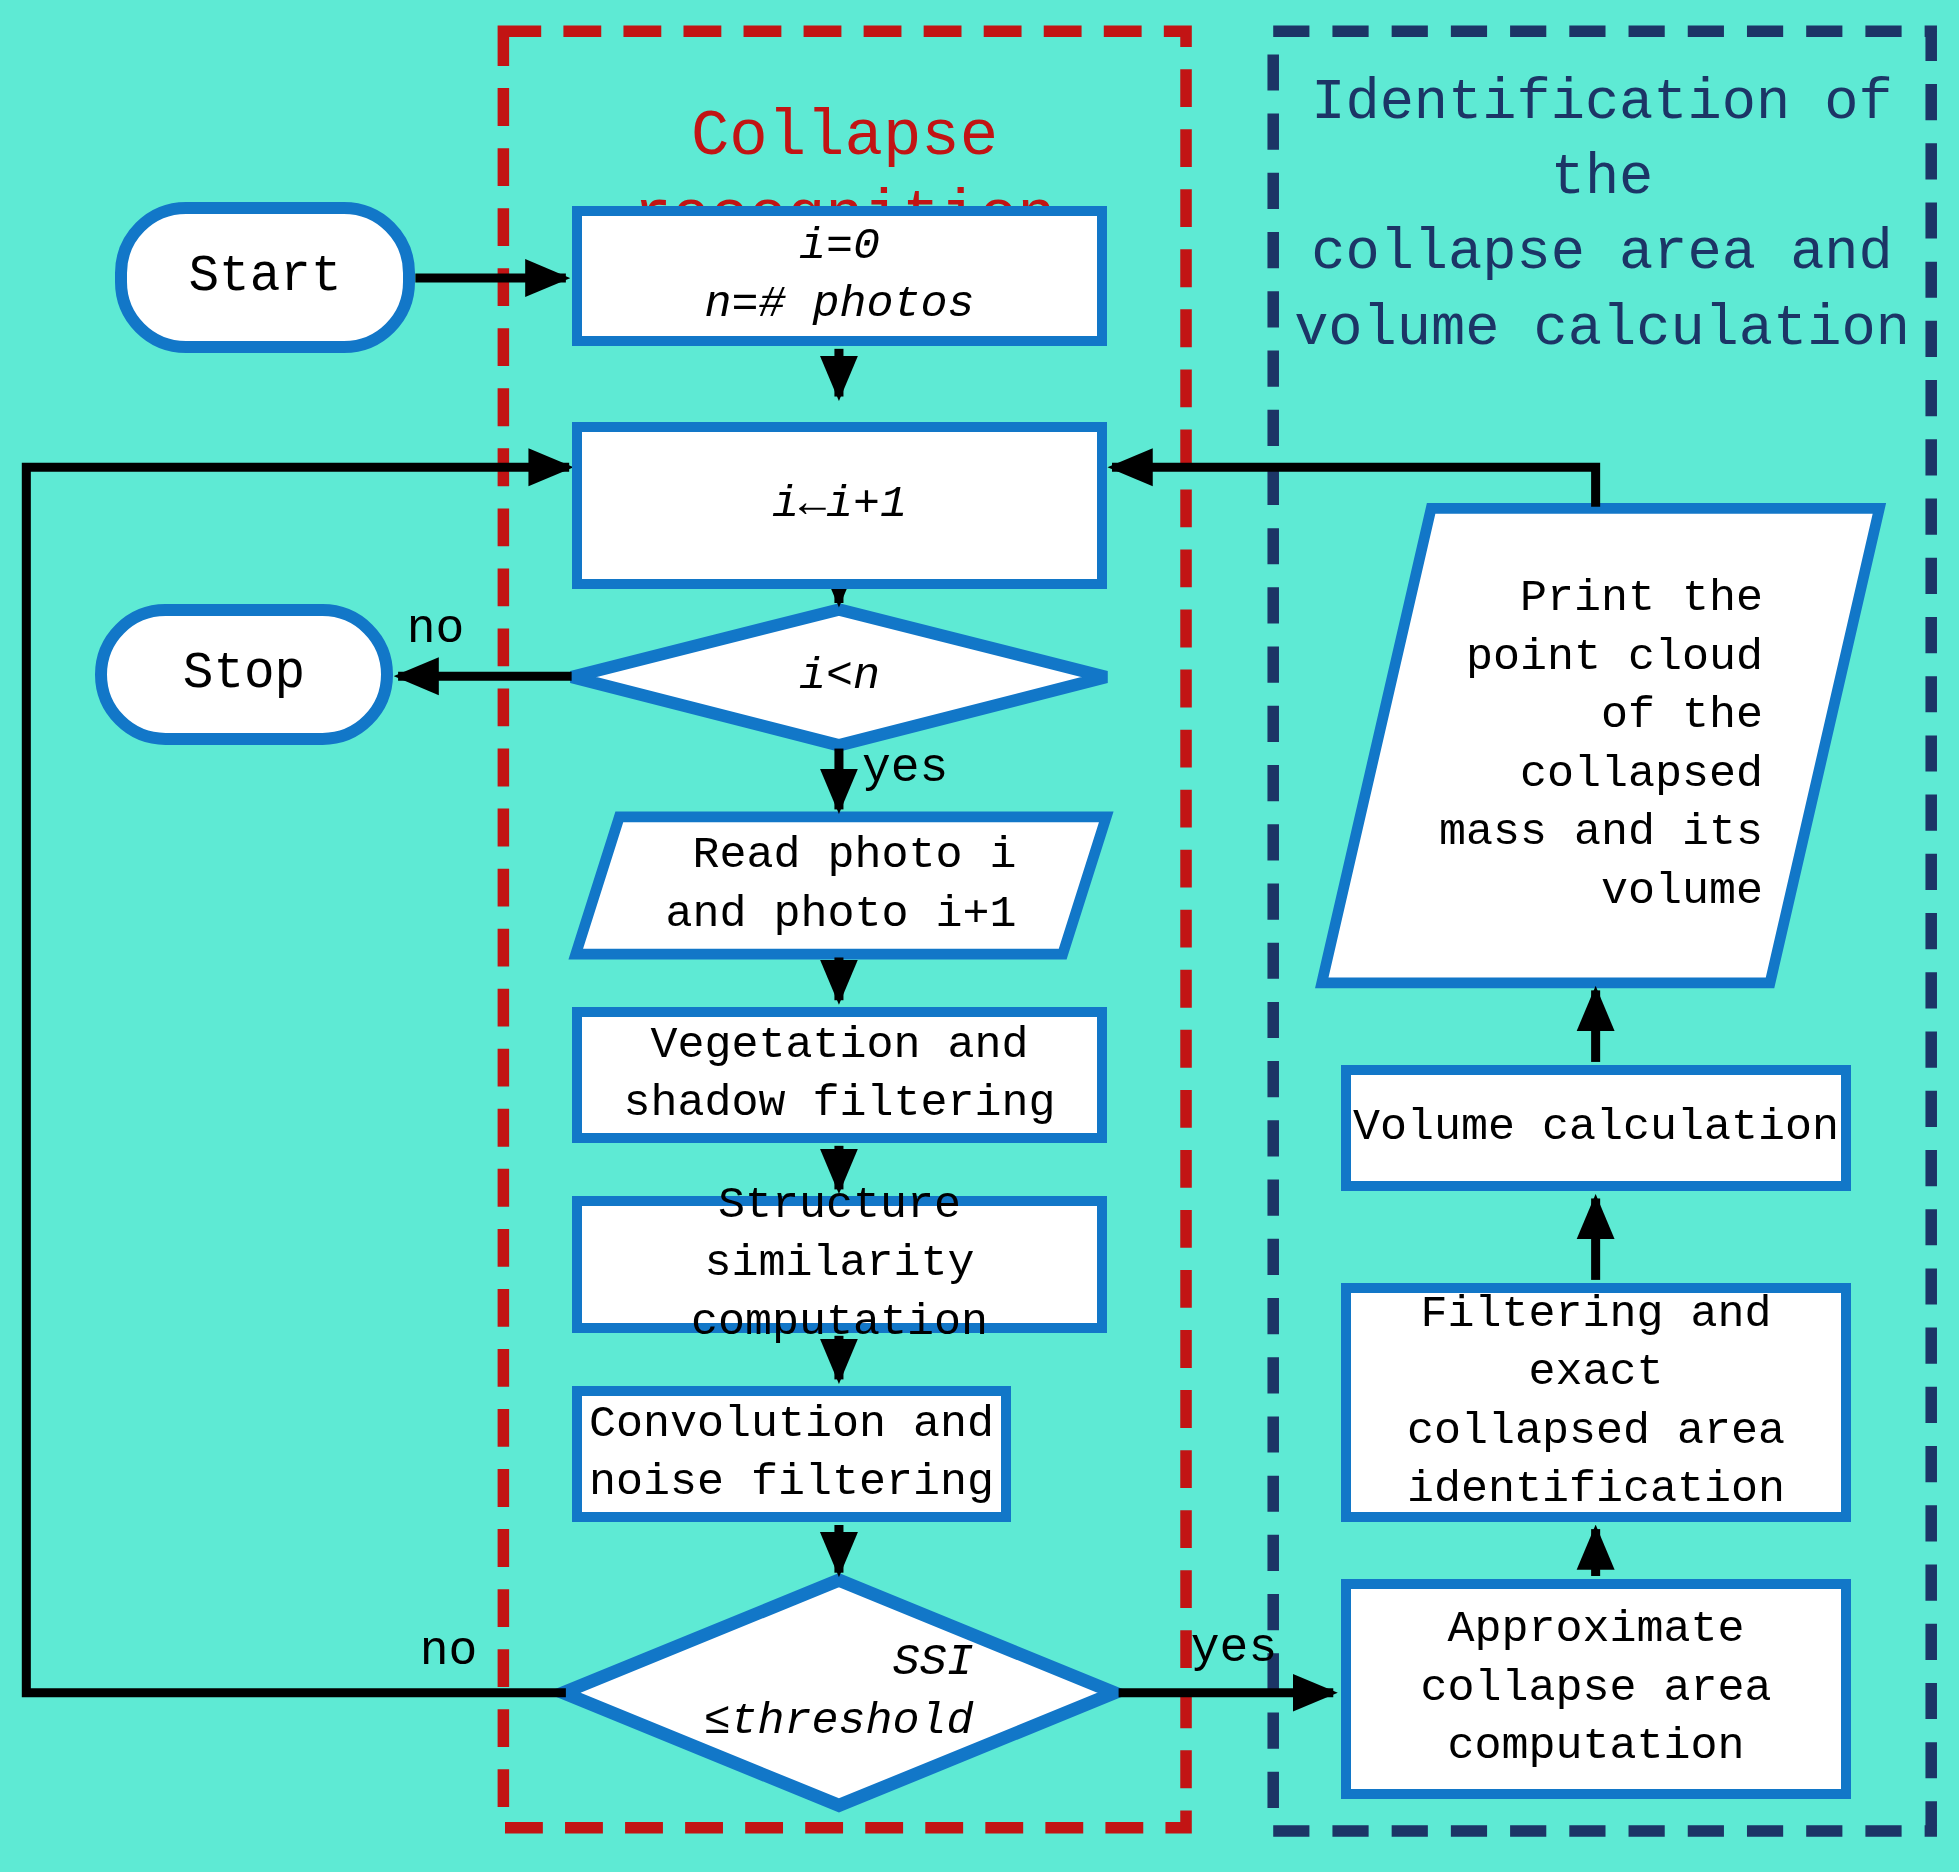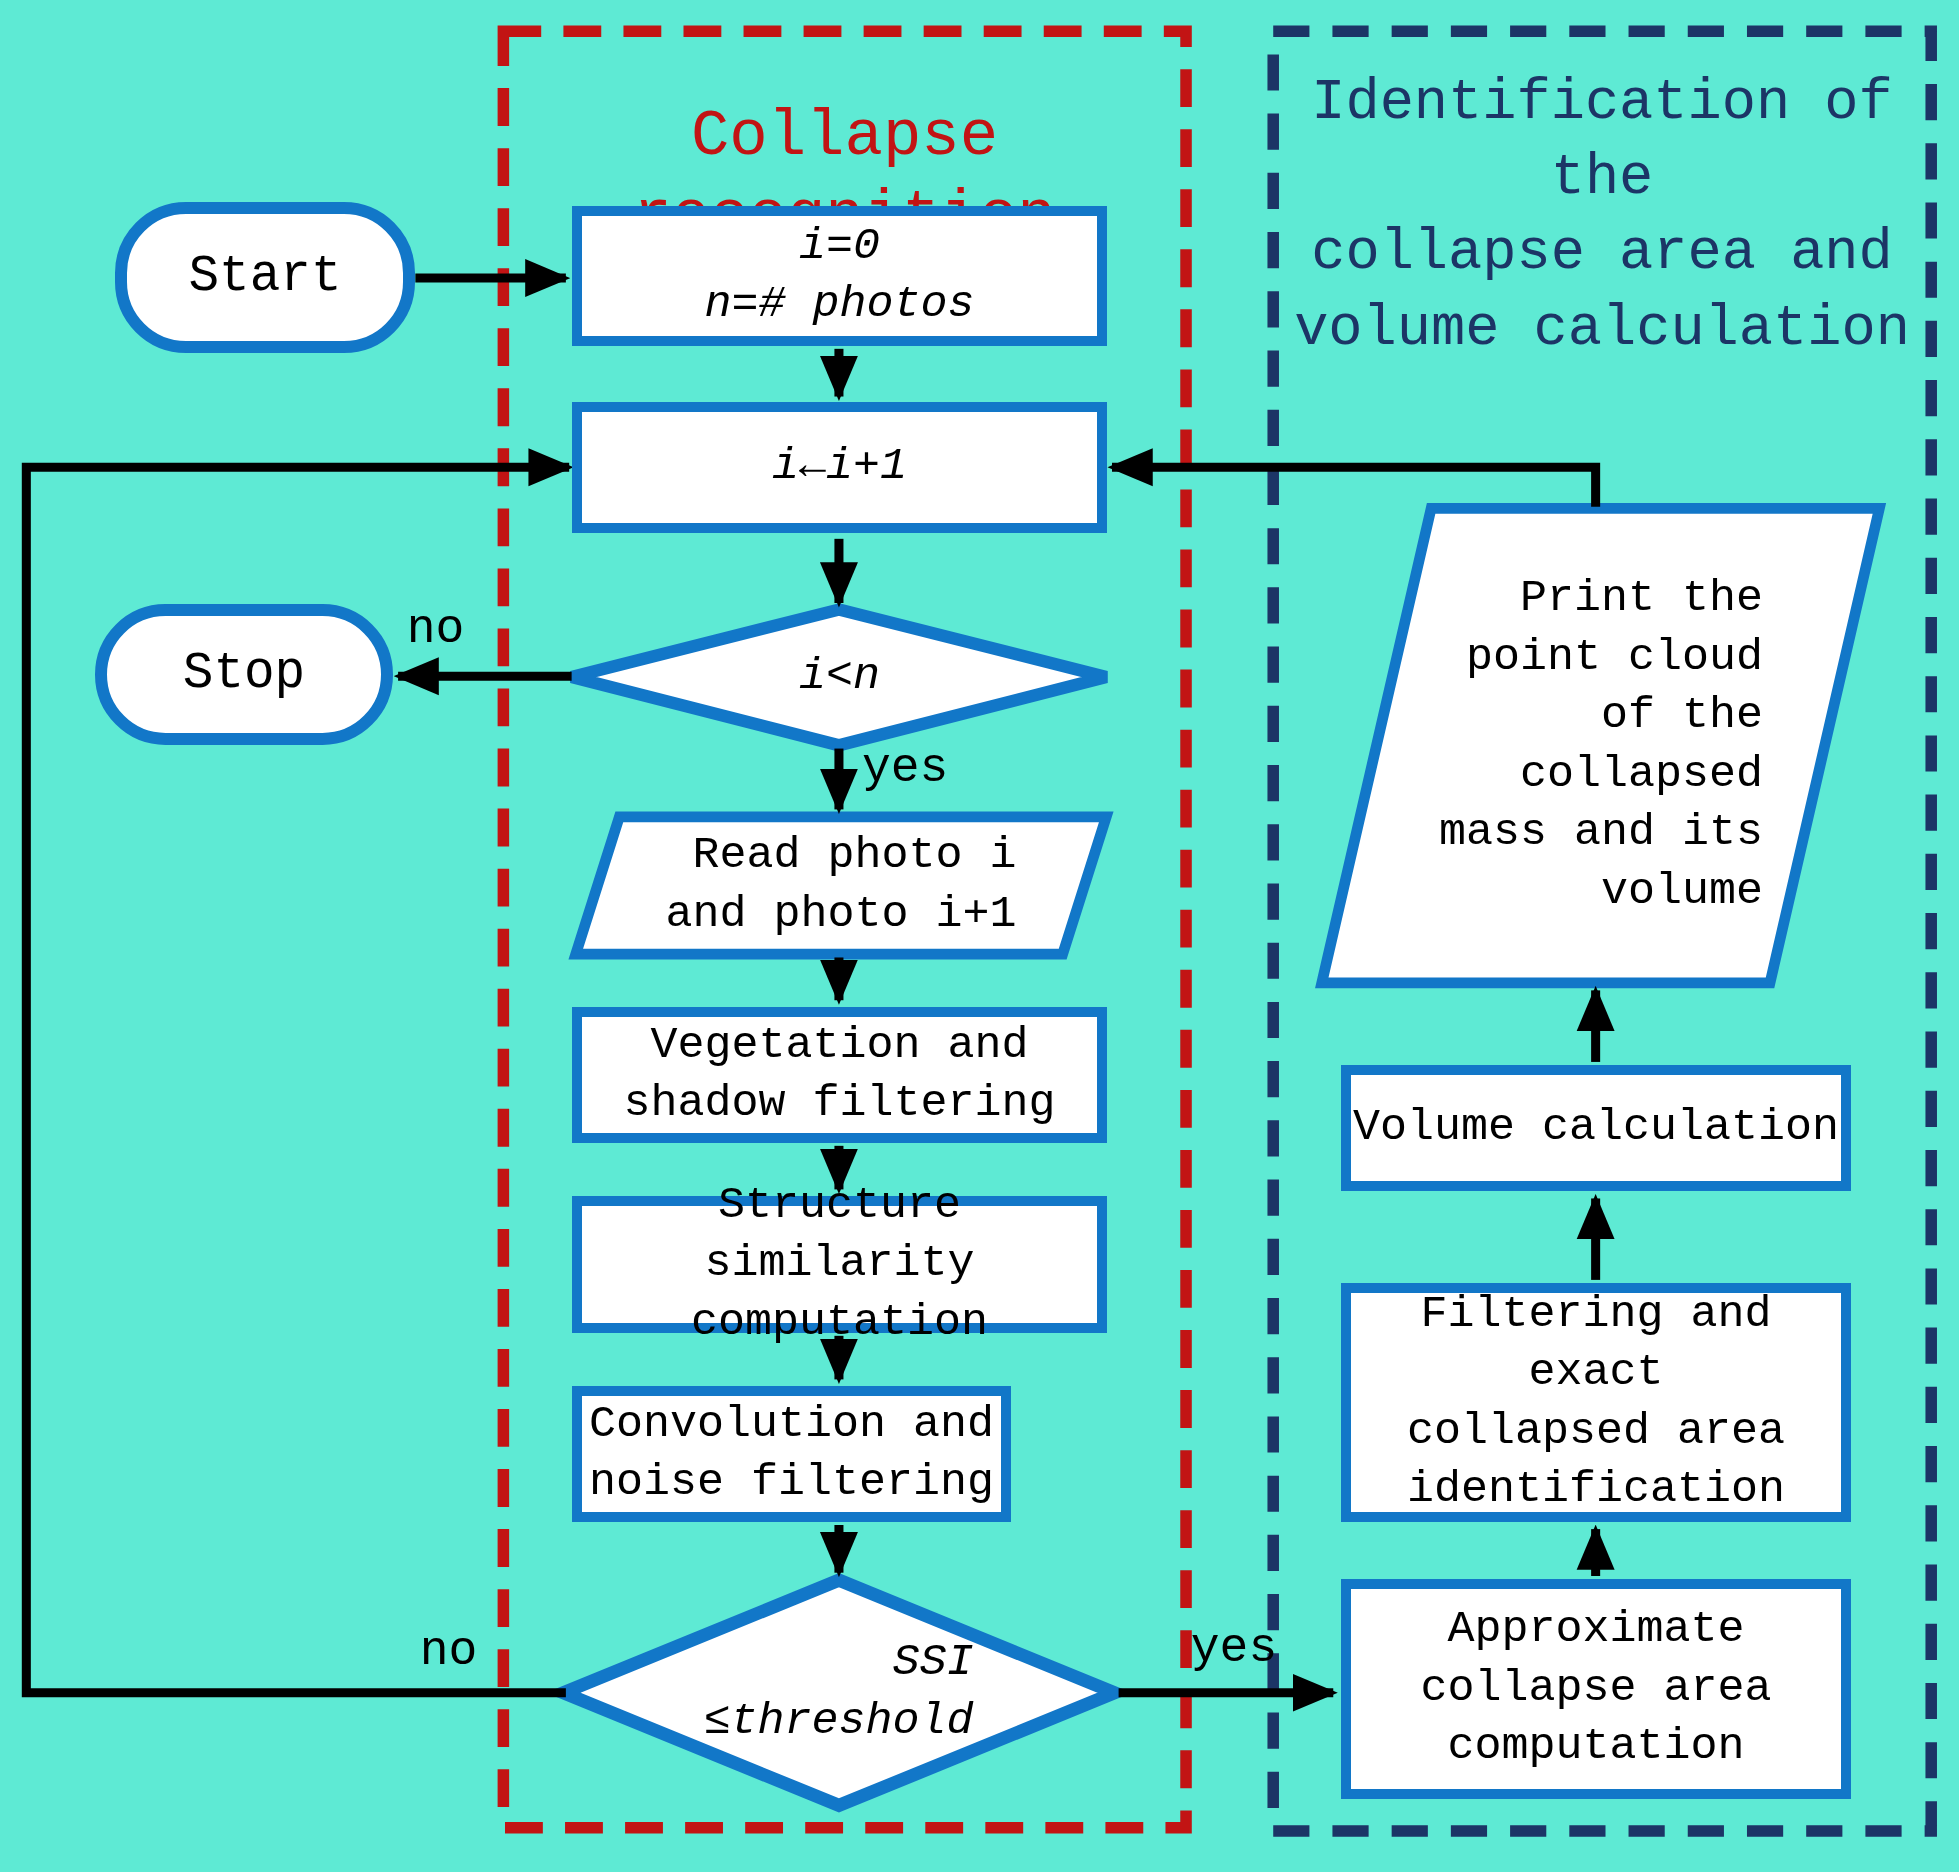--- a/index.html
+++ b/index.html
@@ -112,21 +112,21 @@
   <div class="group-title" id="title-collapse">Collapse recognition</div>
   <div class="group-title" id="title-identification">Identification of the
 collapse area and
 volume calculation</div>
 
   <div class="node terminal" style="left:115px;top:202px;width:300px;height:151px;">Start</div>
   <div class="node terminal" style="left:95px;top:604px;width:298px;height:141px;">Stop</div>
 
   <div class="node math" style="left:572px;top:206px;width:535px;height:140px;">i=0
 n=# photos</div>
-  <div class="node math" style="left:572px;top:402px;width:535px;height:131px;text-align:right;">i←i+1</div>
+  <div class="node math" style="left:572px;top:422px;width:535px;height:167px;text-align:right;">i←i+1</div>
   <div class="node" style="left:572px;top:1007px;width:535px;height:136px;">Vegetation and
 shadow filtering</div>
   <div class="node" style="left:572px;top:1196px;width:535px;height:137px;">Structure similarity
 computation</div>
   <div class="node" style="left:572px;top:1386px;width:439px;height:136px;">Convolution and
 noise filtering</div>
 
   <div class="node" style="left:1341px;top:1579px;width:510px;height:220px;">Approximate
 collapse area
 computation</div>

